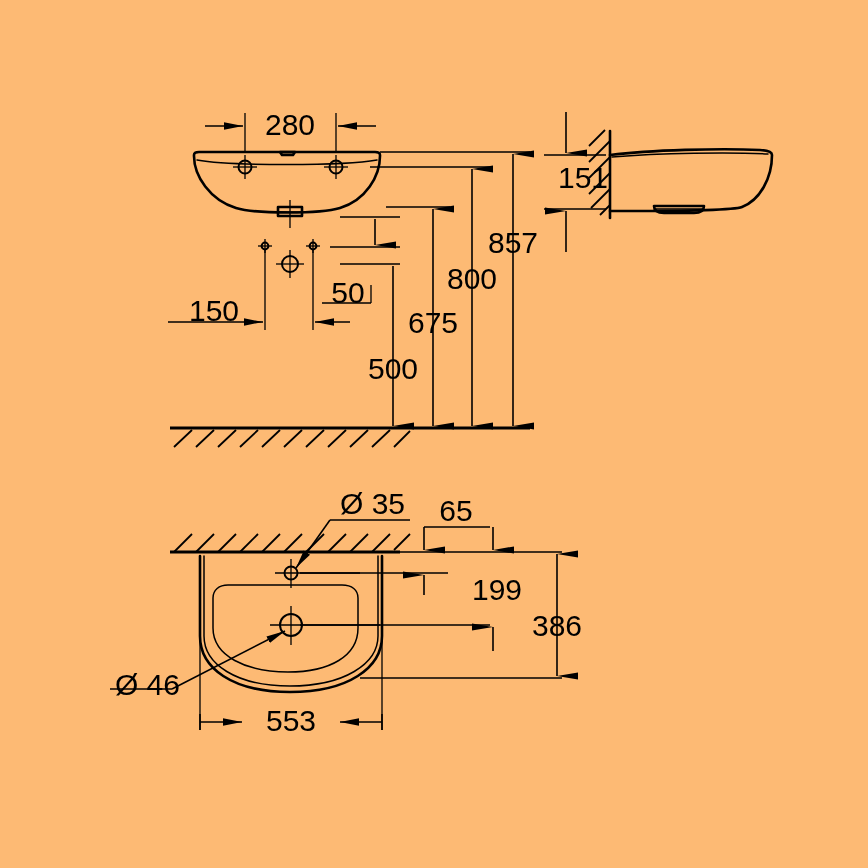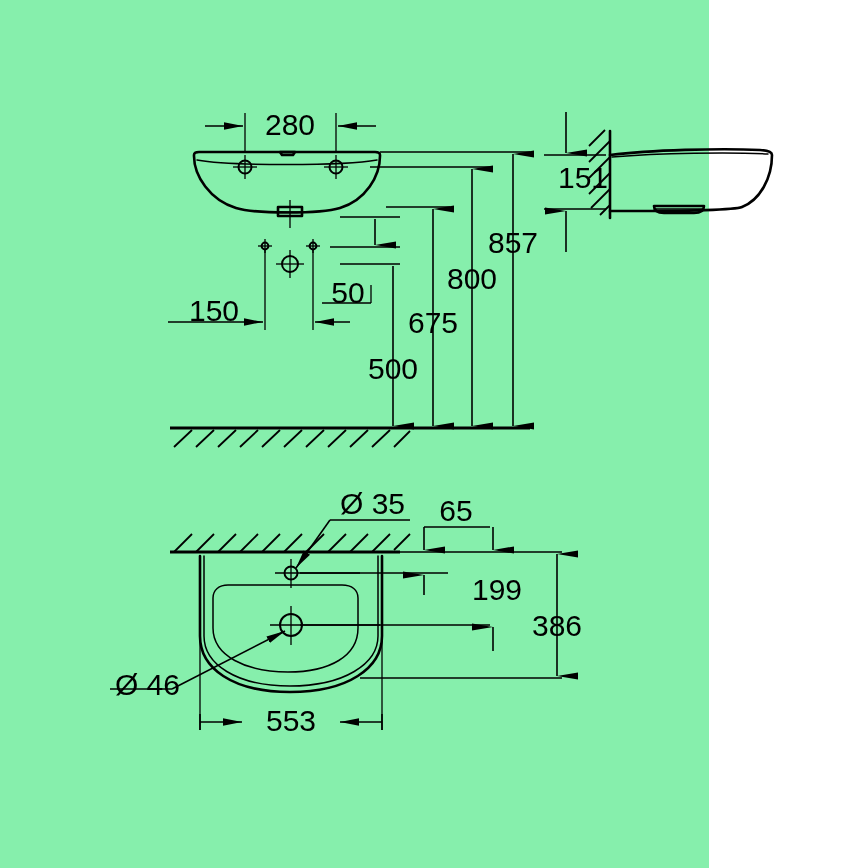--- a/index.html
+++ b/index.html
@@ -8,23 +8,23 @@
     background: #ffffff;
   }
   body {
     width: 868px;
     height: 868px;
     font-family: "Liberation Sans", sans-serif;
     overflow: hidden;
   }
   #drawing-root {
     position: relative;
-    width: 709px;
+    width: 868px;
     height: 868px;
-    background: #86efac;
+    background: #fdba74;
   }
   svg#technical-drawing {
     display: block;
     width: 868px;
     height: 868px;
   }
   .dim-text {
     font-family: "Liberation Sans", sans-serif;
     font-size: 30px;
     fill: #000000;

